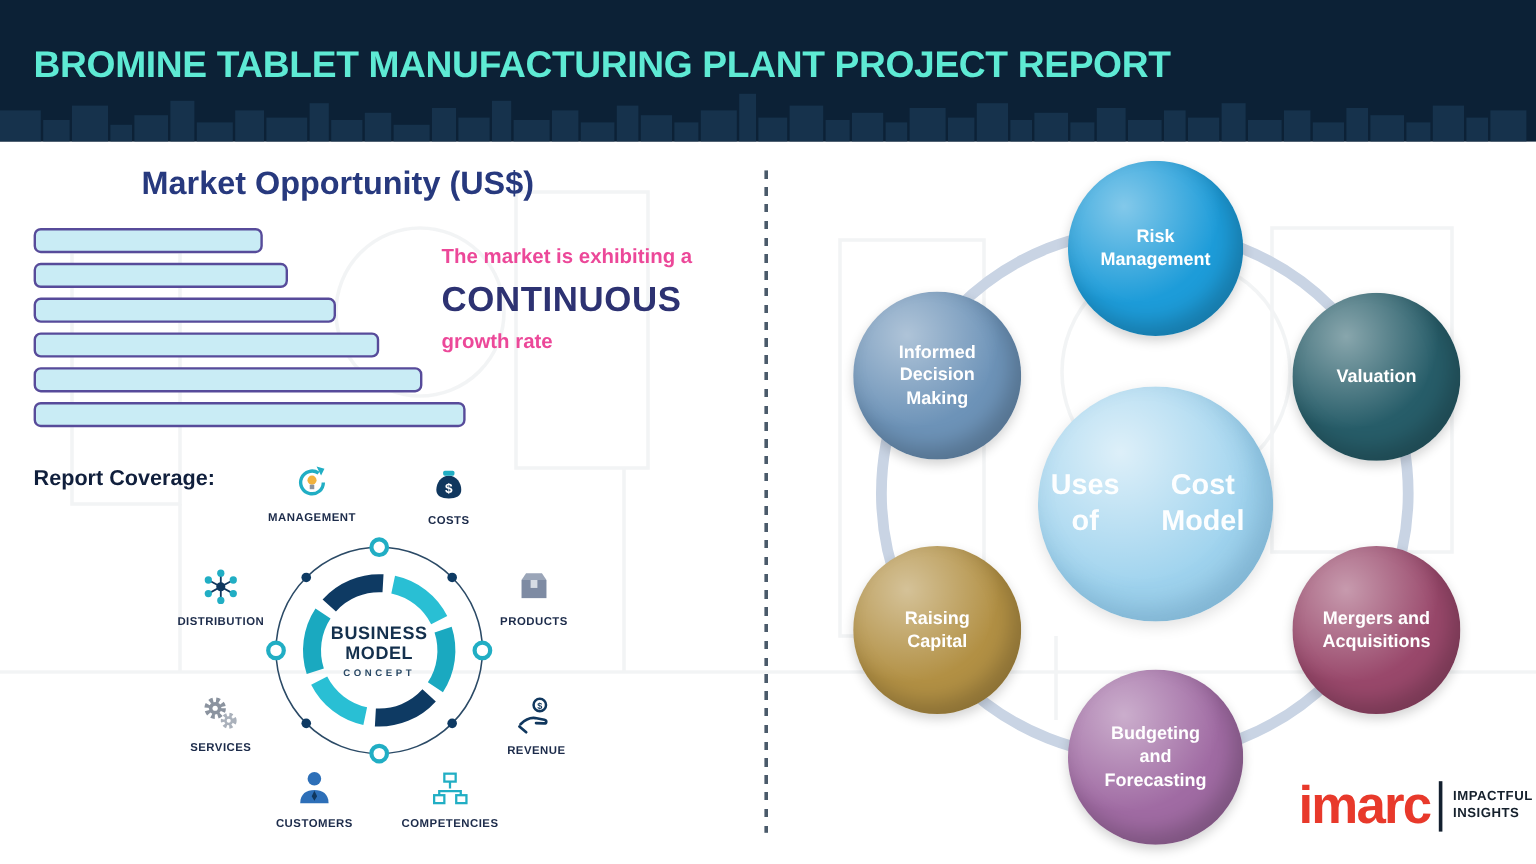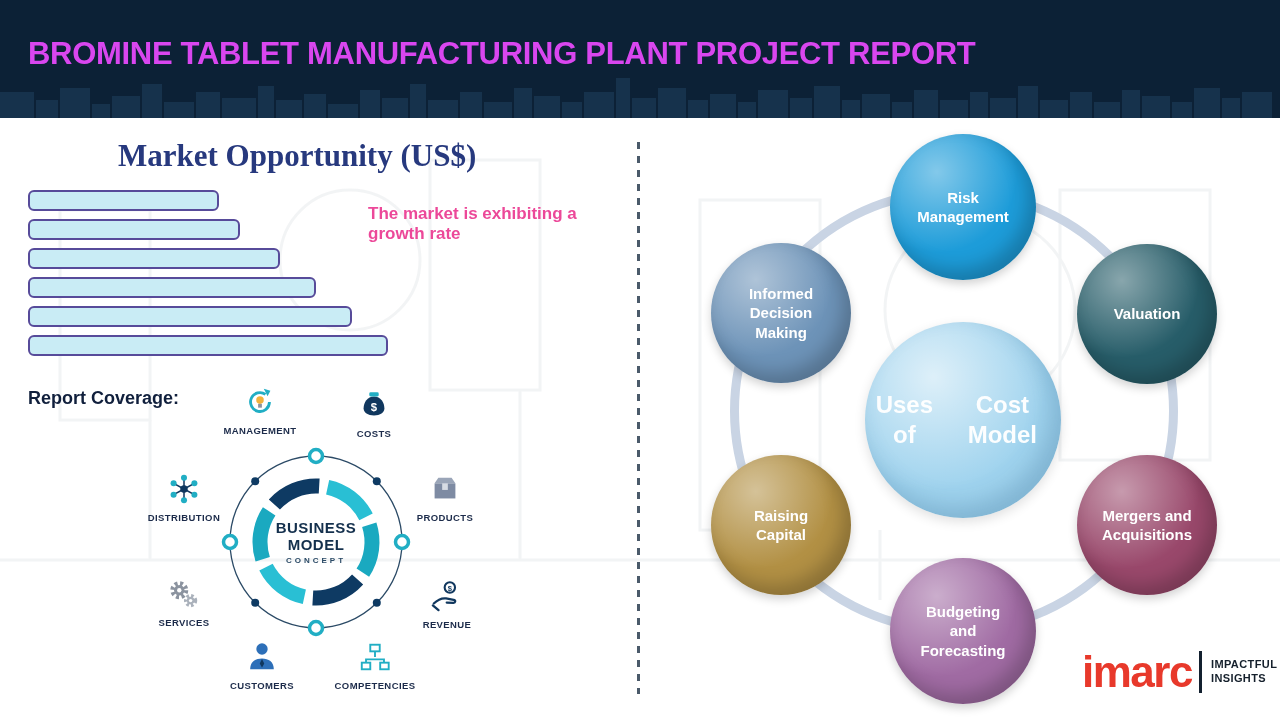--- a/index.html
+++ b/index.html
@@ -12,29 +12,29 @@
   
   .watermark { position:absolute; inset:0; z-index:0; opacity:.05; }
 
   
   .header {
     position:absolute; left:0; top:0; width:1280px; height:118px;
     background:var(--header-bg,#0c2136); z-index:2;
   }
   .header-title {
     position:absolute; left:28px; top:36px;
-    color:#d946ef; font-size:31px; font-weight:800; letter-spacing:-.3px;
+    color:#5eead4; font-size:31px; font-weight:800; letter-spacing:-.3px;
     white-space:nowrap;
   }
   .skyline { position:absolute; left:0; bottom:0; width:1280px; height:40px; }
 
   
   .market-title {
     position:absolute; left:118px; top:138px; z-index:3;
-    color:var(--heading,#27397e); font-size:31px; font-weight:700;font-family:Liberation Serif, serif;
+    color:var(--heading,#27397e); font-size:27px; font-weight:700;
   }
   .bars { position:absolute; left:28px; top:190px; width:360px; z-index:3; }
   .bar {
     height:21px; margin-bottom:8px; border-radius:6px;
     background:var(--bar-fill,#c9ecf5);
     border:2.5px solid var(--bar-stroke,#574b9a);
     width:calc(var(--w,100) * 1%);
   }
   .growth { position:absolute; left:368px; top:204px; width:265px; z-index:3; }
   .growth-line { font-size:17px; font-weight:700; color:#ec4899; }
@@ -196,20 +196,21 @@
   <div class="bar" style="--w: 53;"></div>
   <div class="bar" style="--w: 59;"></div>
   <div class="bar" style="--w: 70;"></div>
   <div class="bar" style="--w: 80;"></div>
   <div class="bar" style="--w: 90;"></div>
   <div class="bar" style="--w: 100;"></div>
 </div>
 
 <div class="growth">
   <div class="growth-line">The market is exhibiting a</div>
+  <div class="growth-highlight">CONTINUOUS</div>
   <div class="growth-line">growth rate</div>
 </div>
 
 <div class="report-coverage">Report Coverage:</div>
 
 <div class="bm">
   <svg class="bm-ring" width="360" height="330" viewBox="0 0 360 330">
     <circle cx="176" cy="160" r="86" fill="none" stroke="#2b4a66" stroke-width="1.3"></circle>
     <circle cx="176" cy="160" r="56" fill="none" stroke="#1aa9c0" stroke-width="15" stroke-dasharray="50 301.9" transform="rotate(-18 176 160)"></circle>
     <circle cx="176" cy="160" r="56" fill="none" stroke="#0e3a63" stroke-width="15" stroke-dasharray="50 301.9" transform="rotate(42 176 160)"></circle>

